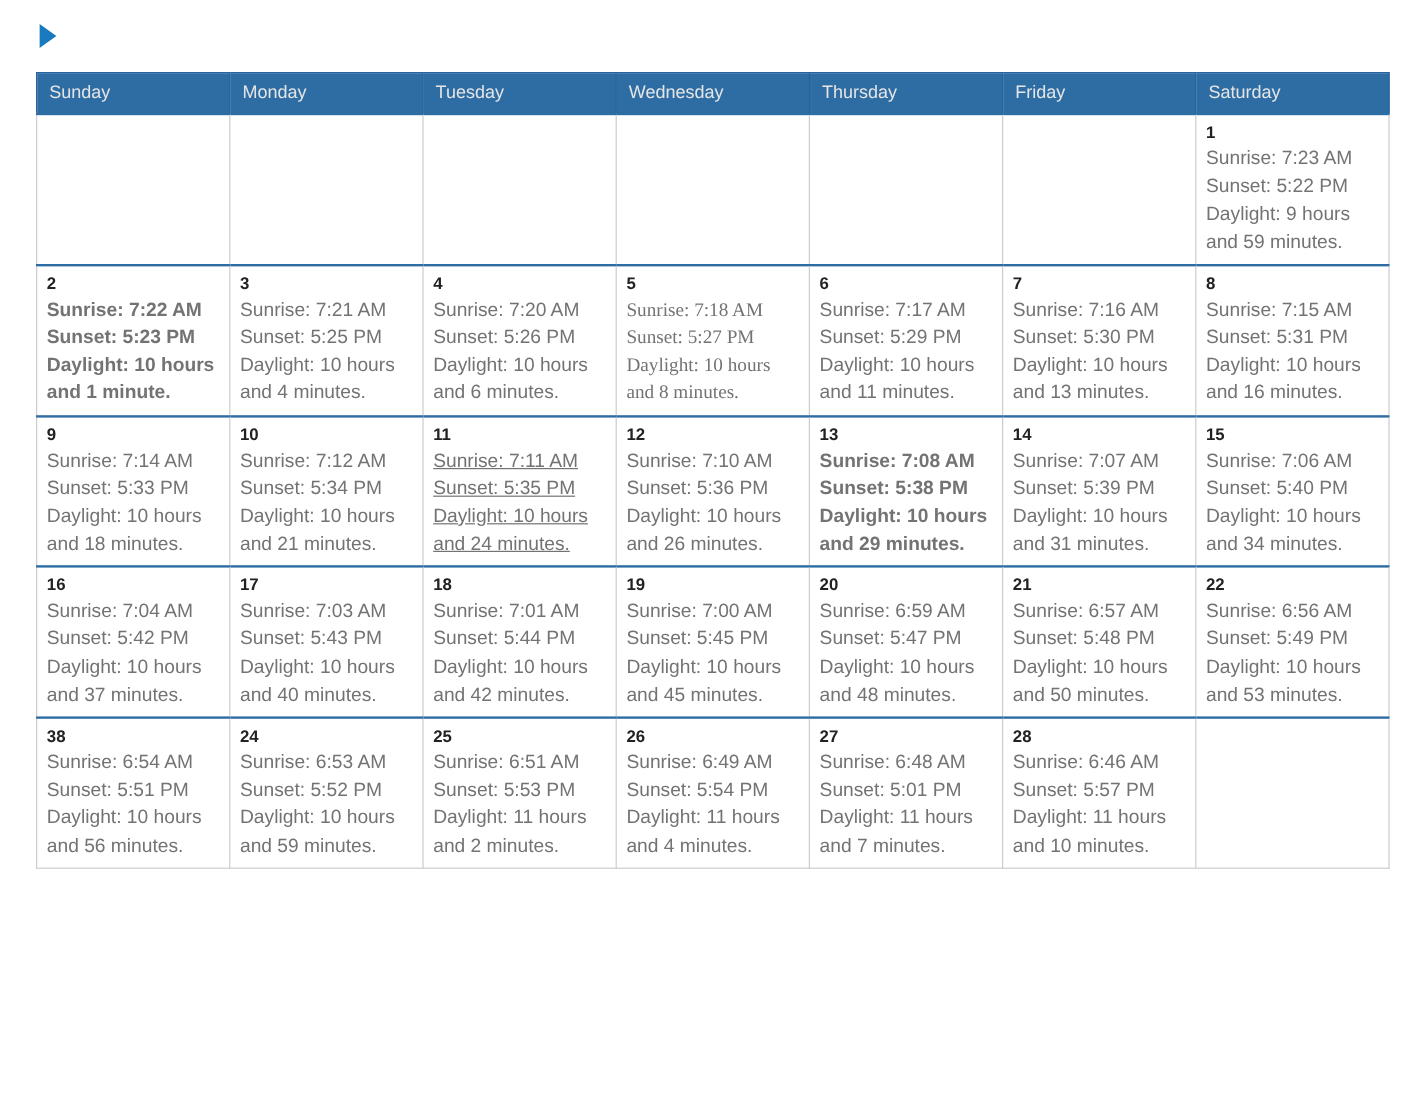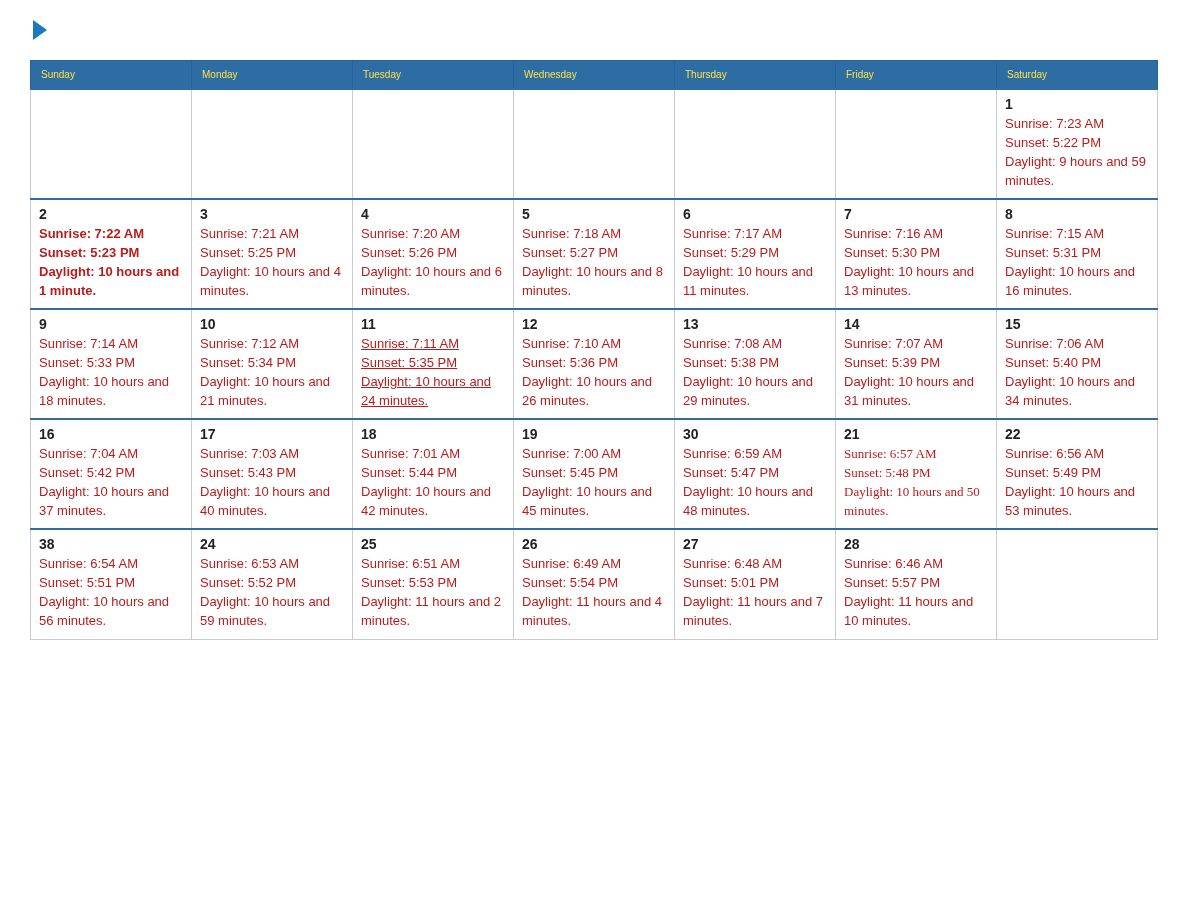--- a/index.html
+++ b/index.html
@@ -59,23 +59,23 @@
       color: #444;
       margin-top: 4px;
     }
     .calendar {
       width: 100%;
       border-collapse: collapse;
       border: 1px solid #aaa;
     }
     .calendar th {
       background-color: #2e6da4;
-      color: #fde047;
+      color: #e5e5e5;
       padding: 8px 10px;
-      font-size: 10px;
+      font-size: 15px;
       font-weight: normal;
       text-align: left;
       border: 1px solid #2562a0;
     }
     .calendar td {
       vertical-align: top;
       padding: 6px 8px;
       border: 1px solid #ccc;
       width: 14.28%;
       font-size: 12.5px;
@@ -91,22 +91,22 @@
       border-top: 2px solid #2e6da4;
     }
     .day-number {
       font-size: 14px;
       font-weight: bold;
       color: #222;
       display: block;
       margin-bottom: 3px;
     }
     .day-info {
-      font-size: 13px;
-      color: #b91c1c;
+      font-size: 16px;
+      color: #737373;
       line-height: 1.45;
     }
     .empty-cell {
       background: #f9f9f9;
     }
   </style>
 </head>
 <body>
 
 <div class="header">
@@ -164,21 +164,21 @@
 Daylight: 10 hours and 4 minutes.</div>
         </td>
         <td>
           <span class="day-number">4</span>
           <div class="day-info" style="white-space: pre-line;">Sunrise: 7:20 AM
 Sunset: 5:26 PM
 Daylight: 10 hours and 6 minutes.</div>
         </td>
         <td>
           <span class="day-number">5</span>
-          <div class="day-info" style="white-space: pre-line;">Sunrise: 7:18 AM
+          <div class="day-info" style="white-space: pre-line; font-family: Liberation Serif, serif;">Sunrise: 7:18 AM
 Sunset: 5:27 PM
 Daylight: 10 hours and 8 minutes.</div>
         </td>
         <td>
           <span class="day-number">6</span>
           <div class="day-info" style="white-space: pre-line;">Sunrise: 7:17 AM
 Sunset: 5:29 PM
 Daylight: 10 hours and 11 minutes.</div>
         </td>
         <td>
@@ -214,21 +214,21 @@
 Daylight: 10 hours and 24 minutes.</div>
         </td>
         <td>
           <span class="day-number">12</span>
           <div class="day-info" style="white-space: pre-line;">Sunrise: 7:10 AM
 Sunset: 5:36 PM
 Daylight: 10 hours and 26 minutes.</div>
         </td>
         <td>
           <span class="day-number">13</span>
-          <div class="day-info" style="white-space: pre-line;">Sunrise: 7:08 AM
+          <div class="day-info" style="white-space: pre-line; font-weight: bold;">Sunrise: 7:08 AM
 Sunset: 5:38 PM
 Daylight: 10 hours and 29 minutes.</div>
         </td>
         <td>
           <span class="day-number">14</span>
           <div class="day-info" style="white-space: pre-line;">Sunrise: 7:07 AM
 Sunset: 5:39 PM
 Daylight: 10 hours and 31 minutes.</div>
         </td>
         <td>
@@ -257,28 +257,28 @@
 Sunset: 5:44 PM
 Daylight: 10 hours and 42 minutes.</div>
         </td>
         <td>
           <span class="day-number">19</span>
           <div class="day-info" style="white-space: pre-line;">Sunrise: 7:00 AM
 Sunset: 5:45 PM
 Daylight: 10 hours and 45 minutes.</div>
         </td>
         <td>
-          <span class="day-number">30</span>
+          <span class="day-number">20</span>
           <div class="day-info" style="white-space: pre-line;">Sunrise: 6:59 AM
 Sunset: 5:47 PM
 Daylight: 10 hours and 48 minutes.</div>
         </td>
         <td>
           <span class="day-number">21</span>
-          <div class="day-info" style="white-space: pre-line; font-family: Liberation Serif, serif;">Sunrise: 6:57 AM
+          <div class="day-info" style="white-space: pre-line;">Sunrise: 6:57 AM
 Sunset: 5:48 PM
 Daylight: 10 hours and 50 minutes.</div>
         </td>
         <td>
           <span class="day-number">22</span>
           <div class="day-info" style="white-space: pre-line;">Sunrise: 6:56 AM
 Sunset: 5:49 PM
 Daylight: 10 hours and 53 minutes.</div>
         </td>
       </tr>

